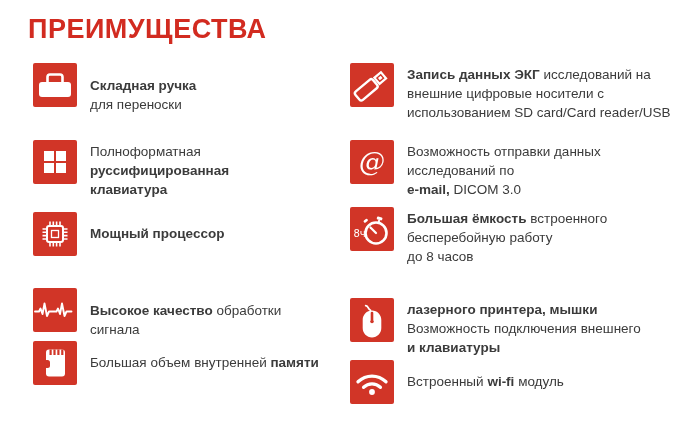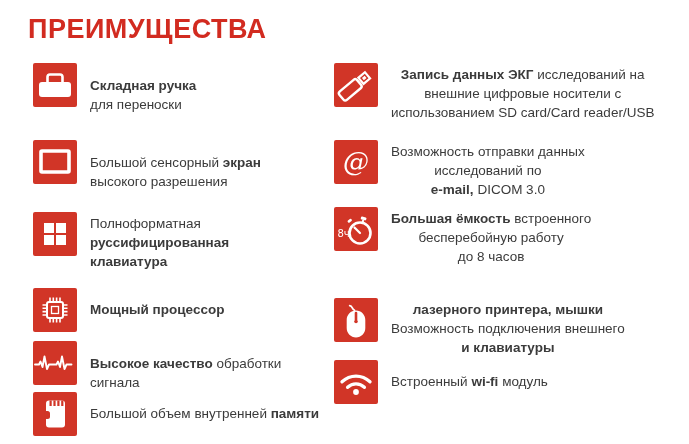--- a/index.html
+++ b/index.html
@@ -2,21 +2,21 @@
 <html style="--accent: #d13527; --title: #d22b20;"><head>
 <meta charset="utf-8">
 <style>
   html,body{margin:0;padding:0;background:#fff;}
   .page{position:relative;width:674px;height:444px;background:#fff;overflow:hidden;
         font-family:"Liberation Sans",sans-serif;padding-left:8px;}
   .page-title{position:absolute;left:28px;top:14px;margin:0;font-size:27px;font-weight:bold;
         letter-spacing:.5px;color:var(--title,#d22b20);}
   .col{position:absolute;top:0;bottom:0;}
   .col-left{left:33px;width:310px;}
-  .col-right{left:334px;width:335px;text-align:center;}
+  .col-right{left:350px;width:335px;}
   .adv-item{position:absolute;left:0;display:flex;align-items:flex-start;}
   .col-left .adv-item:nth-child(1){top:63px}
   .col-left .adv-item:nth-child(2){top:140px}
   .col-left .adv-item:nth-child(3){top:212px}
   .col-left .adv-item:nth-child(4){top:288px}
   .col-left .adv-item:nth-child(5){top:341px}
   .col-left .adv-item:nth-child(6){top:392px}
   .col-right .adv-item:nth-child(1){top:63px}
   .col-right .adv-item:nth-child(2){top:140px}
   .col-right .adv-item:nth-child(3){top:207px}
@@ -41,31 +41,20 @@
       <div class="adv-item">
         <div class="icon-box">
           <svg viewBox="0 0 44 44" xmlns="http://www.w3.org/2000/svg">
             <rect x="14.5" y="11.5" width="15" height="11" rx="2.5" fill="none" stroke="#fff" stroke-width="2.6"></rect>
             <rect x="6" y="19" width="32" height="15" rx="3" fill="#fff"></rect>
           </svg>
         </div>
         <div class="item-text mt-2">
           <div class="line"><span class="b">Складная ручка</span></div>
           <div class="line"><span>для переноски</span></div>
-        </div>
-      </div>
-      <div class="adv-item">
-        <div class="icon-box">
-          <svg viewBox="0 0 44 44" xmlns="http://www.w3.org/2000/svg">
-            <rect x="8" y="11" width="28" height="21" rx="1" fill="none" stroke="#fff" stroke-width="3.6"></rect>
-          </svg>
-        </div>
-        <div class="item-text mt-2">
-          <div class="line"><span>Большой сенсорный </span><span class="b">экран</span></div>
-          <div class="line"><span>высокого разрешения</span></div>
         </div>
       </div>
       <div class="adv-item">
         <div class="icon-box">
           <svg viewBox="0 0 44 44" xmlns="http://www.w3.org/2000/svg">
             <rect x="11" y="11" width="10" height="10" fill="#fff"></rect>
             <rect x="23" y="11" width="10" height="10" fill="#fff"></rect>
             <rect x="11" y="23" width="10" height="10" fill="#fff"></rect>
             <rect x="23" y="23" width="10" height="10" fill="#fff"></rect>
           </svg>
@@ -104,21 +93,21 @@
           <svg viewBox="0 0 44 44" xmlns="http://www.w3.org/2000/svg">
             <rect x="13" y="8.5" width="19" height="27" rx="3" fill="#fff"></rect>
             <rect x="16.5" y="8.5" width="2.2" height="5.5" fill="var(--accent)"></rect>
             <rect x="20.4" y="8.5" width="2.2" height="5.5" fill="var(--accent)"></rect>
             <rect x="24.3" y="8.5" width="2.2" height="5.5" fill="var(--accent)"></rect>
             <rect x="28.2" y="8.5" width="2.2" height="5.5" fill="var(--accent)"></rect>
             <rect x="11" y="19" width="6" height="8" rx="2.5" fill="var(--accent)"></rect>
           </svg>
         </div>
         <div class="item-text mt-1">
-          <div class="line"><span>Большой объем внутренней </span><span class="b">памяти</span></div>
+          <div class="line"><span>Большая объем внутренней </span><span class="b">памяти</span></div>
         </div>
       </div>
     </div>
   <div class="col col-right">
       <div class="adv-item">
         <div class="icon-box">
           <svg viewBox="0 0 44 44" xmlns="http://www.w3.org/2000/svg">
             <g transform="rotate(-40 22 22)">
               <rect x="3" y="16.5" width="23" height="11" rx="2.5" fill="none" stroke="#fff" stroke-width="2.4"></rect>
               <rect x="28.5" y="18" width="8.5" height="8" fill="none" stroke="#fff" stroke-width="2.2"></rect>

